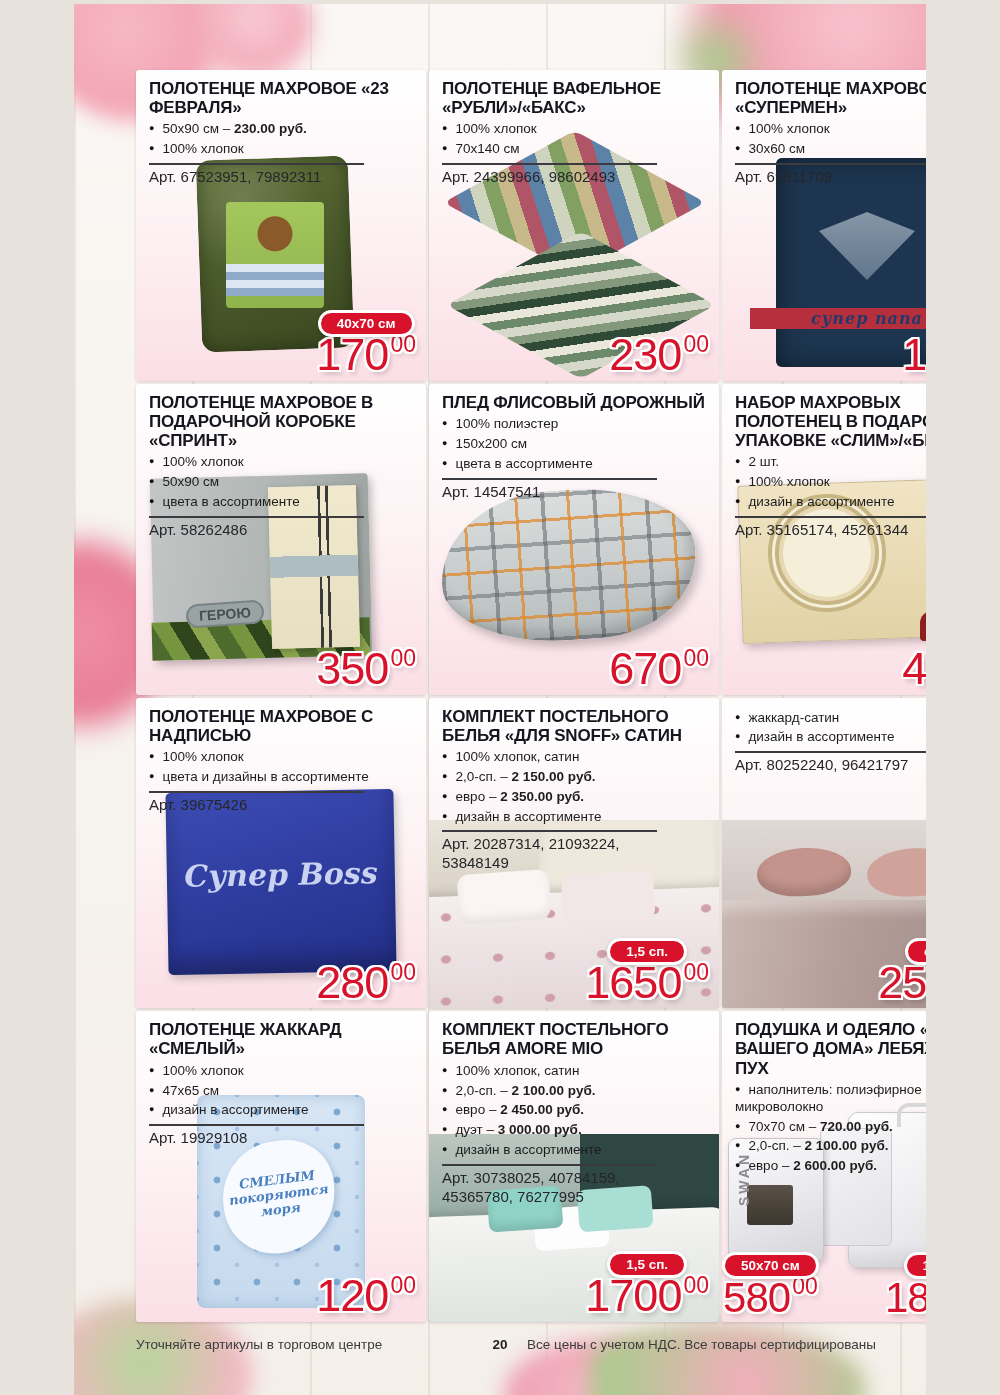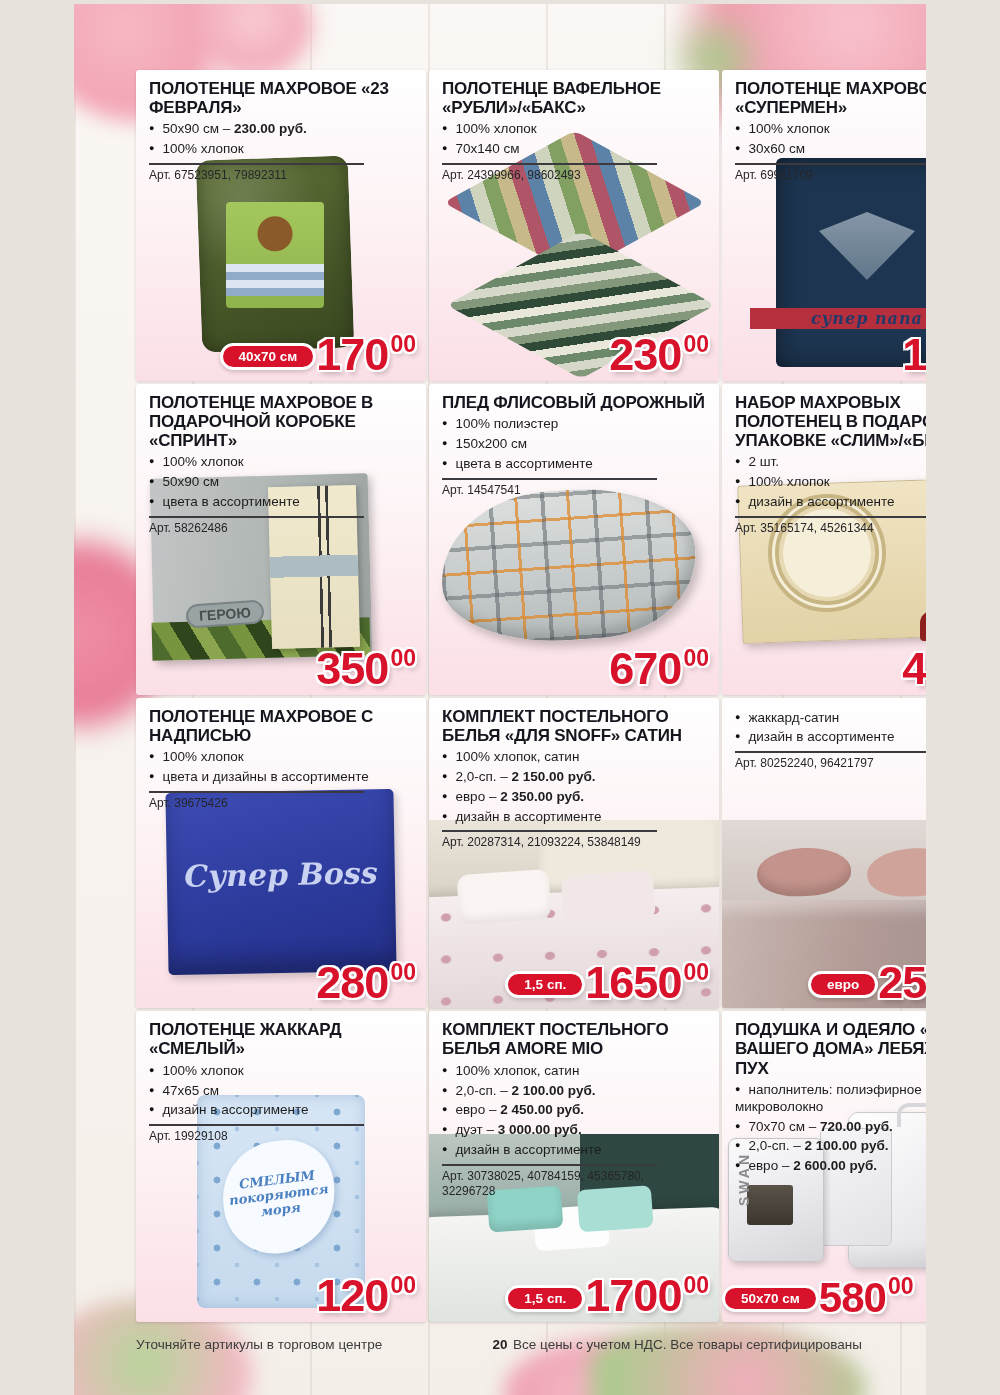--- a/index.html
+++ b/index.html
@@ -37,31 +37,31 @@
     display:grid; grid-template-columns:repeat(3,1fr); grid-template-rows:repeat(4,1fr); gap:3px; z-index:2; }
   .card { position:relative; overflow:hidden; border-radius:3px;
     background:linear-gradient(180deg, #ffffff 0%, #fdf3f5 45%, #fbdfe6 100%);
     box-shadow:0 1px 3px rgba(120,80,90,.25); padding:9px 12px 6px 13px; }
   .card h3 { position:relative; z-index:2; font-size:17px; font-weight:700; color:#16161f;
     line-height:1.13; letter-spacing:-.2px; margin-bottom:4px; }
   .specs { position:relative; z-index:2; list-style:none; margin:1px 0 5px; }
   .specs li { font-size:13.5px; color:#1d1d1d; margin:3px 0; line-height:1.25; }
   .specs li .dot { display:inline-block; font-size:9px; vertical-align:2px; margin-right:8px; color:#111; }
   .specs li b { font-weight:700; }
-  .art { position:relative; z-index:2; font-size:12px; color:#26262a; border-top:2px solid #3a3a3f;
+  .art { position:relative; z-index:2; font-size:15px; color:#26262a; border-top:2px solid #3a3a3f;
     padding-top:3px; margin-top:5px; width:215px; max-width:96%; line-height:1.25; }
 
   
   .prices { position:absolute; right:10px; bottom:4px; z-index:4; display:flex; align-items:flex-end; gap:30px; }
   .prices.spread { left:0; justify-content:space-between; }
-  .pgroup { display:flex; flex-direction:row; align-items:center;text-align:right; }
+  .pgroup { display:flex; flex-direction:column; align-items:center;text-align:right; }
   .badge { background:#d8122a; color:#fff; font-size:13.5px; font-weight:700; padding:3px 16px;
     border-radius:16px; border:3px solid #fff; box-shadow:0 2px 4px rgba(0,0,0,.18);
     margin-bottom:-3px; z-index:2; white-space:nowrap; }
-  .price { font-size:45px; font-weight:700; color:#d8122a; line-height:.95; letter-spacing:-1px;
+  .price { font-size:45px; font-weight:400; color:#d8122a; line-height:.95; letter-spacing:-1px;
     text-shadow:2px 0 0 #fff,-2px 0 0 #fff,0 2px 0 #fff,0 -2px 0 #fff,
       2px 2px 0 #fff,-2px 2px 0 #fff,2px -2px 0 #fff,-2px -2px 0 #fff,3px 4px 5px rgba(0,0,0,.22); }
   .price sup { font-size:23px; letter-spacing:0; vertical-align:18px; margin-left:2px; }
   .card.c11 .price { font-size:42px; }
 
   
   .img { position:absolute; left:6px; right:6px; bottom:28px; height:195px; z-index:1; }
   .img .d { display:block; position:absolute; }
   .cap { position:absolute; z-index:2; white-space:pre-line; }
 
@@ -204,21 +204,21 @@
     background:linear-gradient(150deg,#f6f6f8,#e2e2e6); border:1px solid #ccccd0; }
   .img-11 .cap-0 { right:10px; top:28px; width:46px; background:#c4271f; color:#fff; text-align:center;
     font-weight:700; font-size:10px; line-height:1.2; padding:4px 2px; border-radius:13px; }
   .img-11 .cap-1 { left:8px; top:58px; color:#8a8a8f; font-weight:700; font-size:14px; letter-spacing:3px;
     writing-mode:vertical-rl; transform:rotate(180deg); }
 
   
   .footer { position:absolute; left:0; right:0; bottom:38px; height:24px; z-index:3; font-size:13.5px; color:#3c3c3c; }
   .footer .left { position:absolute; left:62px; }
   .footer .num { position:absolute; left:0; right:0; text-align:center; font-weight:700; color:#222; }
-  .footer .right { position:absolute; right:64px; }
+  .footer .right { position:absolute; right:50px; }
 </style>
 </head>
 <body>
 
 <div class="page">
   <div class="flower f1"></div>
   <div class="flower f2"></div>
   <div class="flower f3"></div>
   <div class="flower f4"></div>
   <div class="flower f5"></div>
@@ -417,21 +417,21 @@
       </article>
       <article class="card c10">
         <h3>КОМПЛЕКТ ПОСТЕЛЬНОГО БЕЛЬЯ AMORE MIO</h3>
         <ul class="specs">
           <li><span class="dot">●</span><span>100% хлопок, сатин</span></li>
           <li><span class="dot">●</span><span>2,0-сп. – </span><b>2 100.00 руб.</b></li>
           <li><span class="dot">●</span><span>евро – </span><b>2 450.00 руб.</b></li>
           <li><span class="dot">●</span><span>дуэт – </span><b>3 000.00 руб.</b></li>
           <li><span class="dot">●</span><span>дизайн в ассортименте</span></li>
         </ul>
-        <div class="art">Арт. 30738025, 40784159, 45365780, 32296728</div>
+        <div class="art">Арт. 30738025, 40784159, 45365780, 76277995</div>
         <div class="img img-10">
           <i class="d d10a"></i>
           <i class="d d10b"></i>
           <i class="d d10c"></i>
           <i class="d d10d"></i>
         </div>
         <div class="prices">
           <div class="pgroup">
             <div class="badge">1,5 сп.</div>
             <div class="price">1700<sup>00</sup></div>

